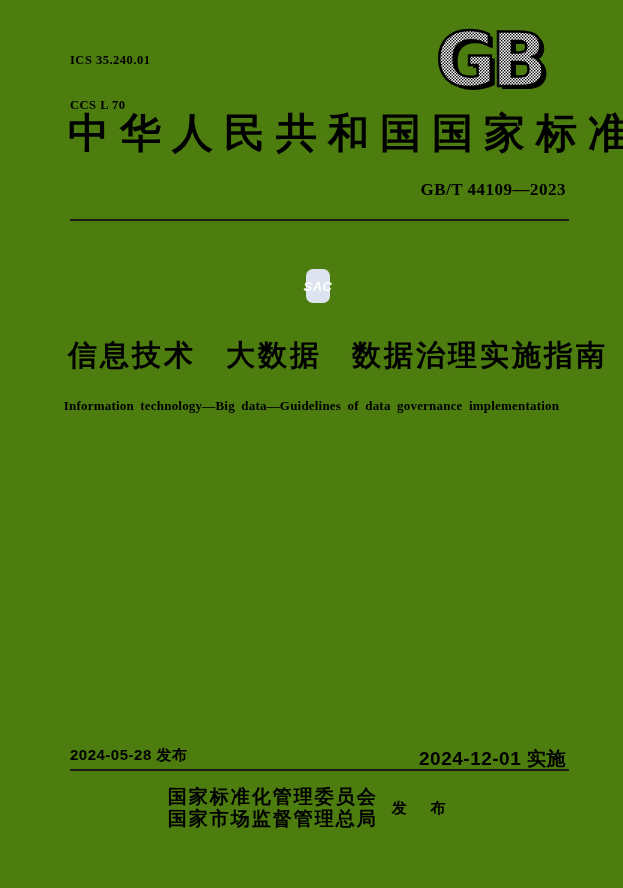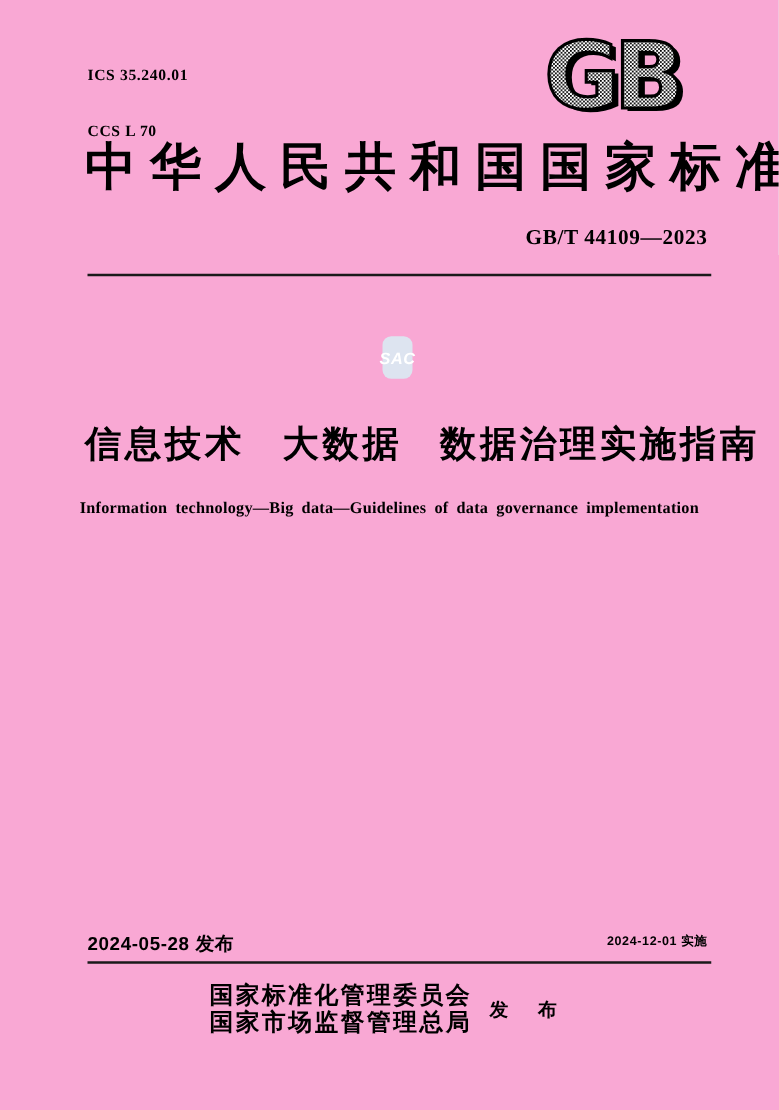--- a/index.html
+++ b/index.html
@@ -2,21 +2,21 @@
 <html><head>
 <meta charset="utf-8">
 <style>
   * { margin: 0; padding: 0; box-sizing: border-box; }
   html, body { background: #e9e9e9; }
   .page {
     position: relative;
     width: 623px;
     height: 888px;
     margin: 0 auto;
-    background: #f9a8d4;
+    background: #4d7c0f;
     overflow: hidden;
     font-family: "Liberation Serif", serif;
     color: #000;
   }
 
   
   .ics-block {
     position: absolute;
     left: 70px;
     top: 23px;
@@ -132,21 +132,21 @@
     font-weight: 700;
     font-size: 15px;
     letter-spacing: 0.5px;
   }
   .date-impl {
     position: absolute;
     top: 746px;
     right: 57px;
     font-family: "Liberation Sans", sans-serif;
     font-weight: 700;
-    font-size: 10px;
+    font-size: 19px;
     letter-spacing: 0.5px;
   }
 
   .rule-bottom {
     position: absolute;
     top: 769px;
     left: 70px;
     right: 54px;
     height: 2px;
     background: #1a1a1a;

